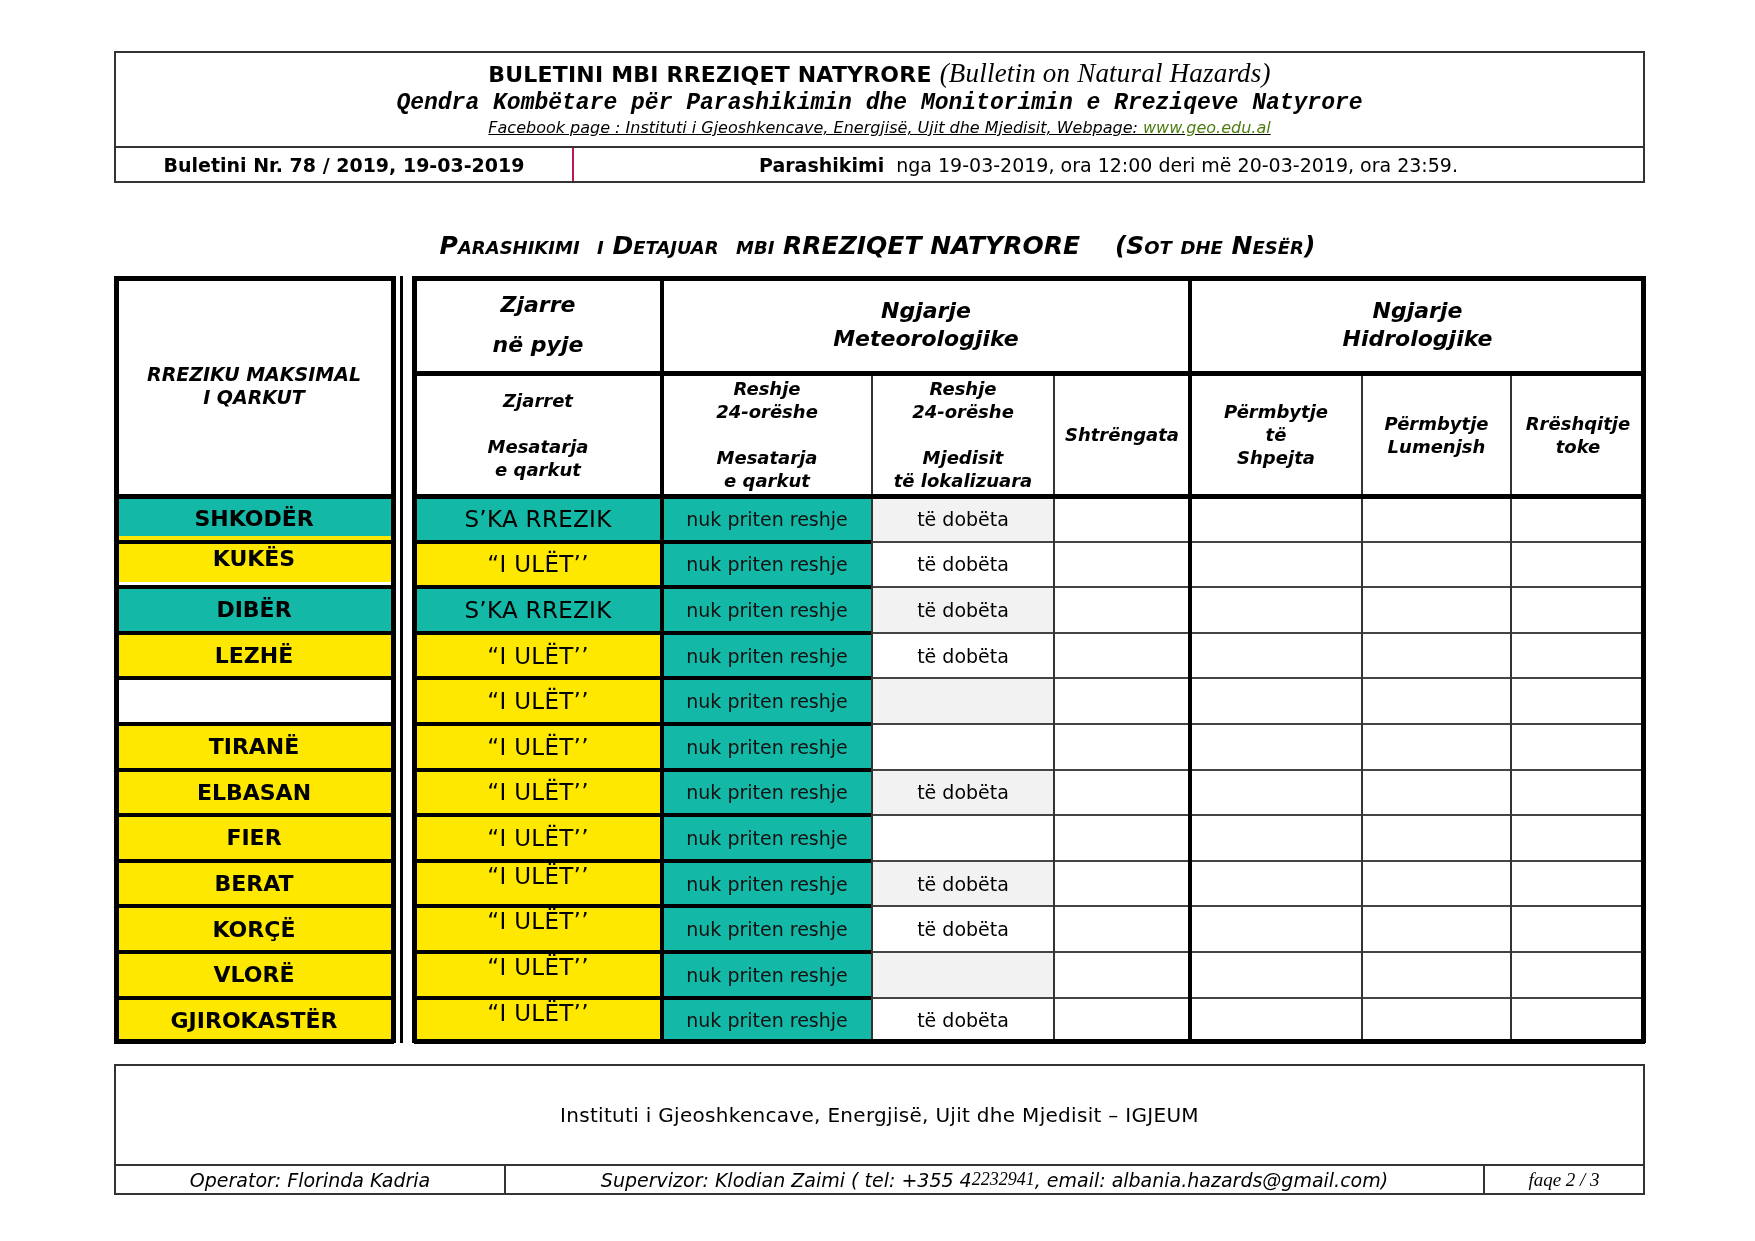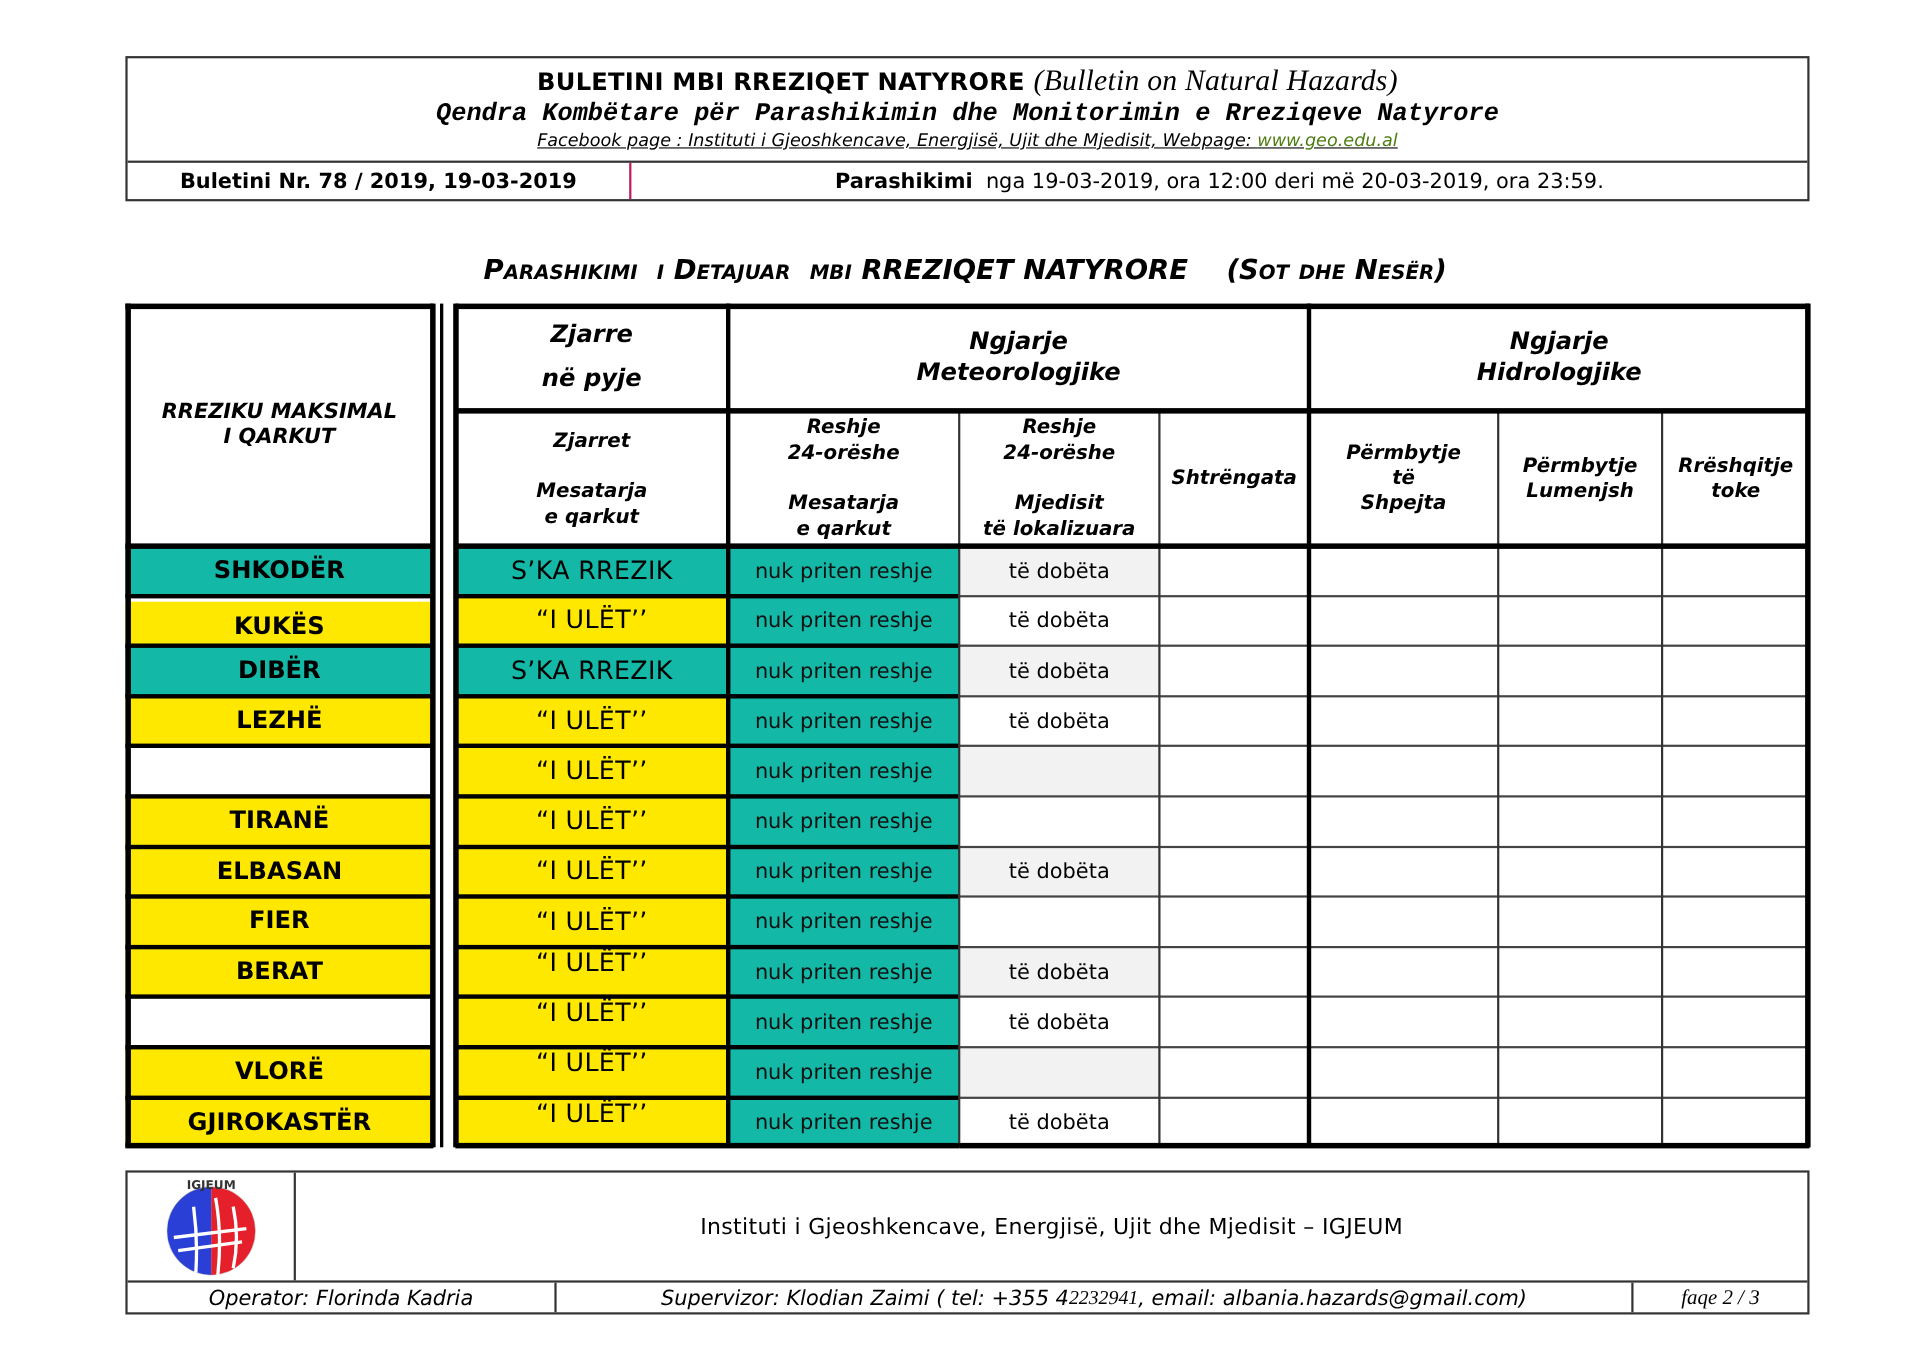--- a/index.html
+++ b/index.html
@@ -140,21 +140,21 @@
       <div>toke</div>
     </div>
     <div class="cell qark green" style="left: 0px; top: 220px; width: 280px; height: 45.6px;">SHKODËR</div>
     <div class="cell fire green" style="left: 300px; top: 220px; width: 248px; height: 45.6px;">S’KA RREZIK</div>
     <div class="cell rain green" style="left: 548px; top: 220px; width: 210px; height: 45.6px;">nuk priten reshje</div>
     <div class="cell maxr gray" style="left: 758px; top: 220px; width: 182px; height: 45.6px;">të dobëta</div>
     <div class="cell white" style="left: 940px; top: 220px; width: 136px; height: 45.6px;"></div>
     <div class="cell white" style="left: 1076px; top: 220px; width: 172px; height: 45.6px;"></div>
     <div class="cell white" style="left: 1248px; top: 220px; width: 149px; height: 45.6px;"></div>
     <div class="cell white" style="left: 1397px; top: 220px; width: 134px; height: 45.6px;"></div>
-    <div class="cell qark yellow" style="left: 0px; top: 271px; width: 280px; height: 45.6px;">KUKËS</div>
+    <div class="cell qark yellow" style="left: 0px; top: 260px; width: 280px; height: 45.6px;">KUKËS</div>
     <div class="cell fire yellow" style="left: 300px; top: 265.6px; width: 248px; height: 45.6px;">“I ULËT’’</div>
     <div class="cell rain green" style="left: 548px; top: 265.6px; width: 210px; height: 45.6px;">nuk priten reshje</div>
     <div class="cell maxr white" style="left: 758px; top: 265.6px; width: 182px; height: 45.6px;">të dobëta</div>
     <div class="cell white" style="left: 940px; top: 265.6px; width: 136px; height: 45.6px;"></div>
     <div class="cell white" style="left: 1076px; top: 265.6px; width: 172px; height: 45.6px;"></div>
     <div class="cell white" style="left: 1248px; top: 265.6px; width: 149px; height: 45.6px;"></div>
     <div class="cell white" style="left: 1397px; top: 265.6px; width: 134px; height: 45.6px;"></div>
     <div class="cell qark green" style="left: 0px; top: 311.2px; width: 280px; height: 45.6px;">DIBËR</div>
     <div class="cell fire green" style="left: 300px; top: 311.2px; width: 248px; height: 45.6px;">S’KA RREZIK</div>
     <div class="cell rain green" style="left: 548px; top: 311.2px; width: 210px; height: 45.6px;">nuk priten reshje</div>
@@ -203,20 +203,21 @@
     <div class="cell white" style="left: 1248px; top: 539.2px; width: 149px; height: 45.6px;"></div>
     <div class="cell white" style="left: 1397px; top: 539.2px; width: 134px; height: 45.6px;"></div>
     <div class="cell qark yellow" style="left: 0px; top: 584.8px; width: 280px; height: 45.6px;">BERAT</div>
     <div class="cell fire yellow" style="left: 300px; top: 584.8px; width: 248px; height: 45.6px; align-items: flex-start; padding-top: 2px;">“I ULËT’’</div>
     <div class="cell rain green" style="left: 548px; top: 584.8px; width: 210px; height: 45.6px;">nuk priten reshje</div>
     <div class="cell maxr gray" style="left: 758px; top: 584.8px; width: 182px; height: 45.6px;">të dobëta</div>
     <div class="cell white" style="left: 940px; top: 584.8px; width: 136px; height: 45.6px;"></div>
     <div class="cell white" style="left: 1076px; top: 584.8px; width: 172px; height: 45.6px;"></div>
     <div class="cell white" style="left: 1248px; top: 584.8px; width: 149px; height: 45.6px;"></div>
     <div class="cell white" style="left: 1397px; top: 584.8px; width: 134px; height: 45.6px;"></div>
+    <div class="cell qark yellow" style="left: 0px; top: 630.4px; width: 280px; height: 45.6px;">KORÇË</div>
     <div class="cell fire yellow" style="left: 300px; top: 630.4px; width: 248px; height: 45.6px; align-items: flex-start; padding-top: 2px;">“I ULËT’’</div>
     <div class="cell rain green" style="left: 548px; top: 630.4px; width: 210px; height: 45.6px;">nuk priten reshje</div>
     <div class="cell maxr white" style="left: 758px; top: 630.4px; width: 182px; height: 45.6px;">të dobëta</div>
     <div class="cell white" style="left: 940px; top: 630.4px; width: 136px; height: 45.6px;"></div>
     <div class="cell white" style="left: 1076px; top: 630.4px; width: 172px; height: 45.6px;"></div>
     <div class="cell white" style="left: 1248px; top: 630.4px; width: 149px; height: 45.6px;"></div>
     <div class="cell white" style="left: 1397px; top: 630.4px; width: 134px; height: 45.6px;"></div>
     <div class="cell qark yellow" style="left: 0px; top: 676px; width: 280px; height: 45.6px;">VLORË</div>
     <div class="cell fire yellow" style="left: 300px; top: 676px; width: 248px; height: 45.6px; align-items: flex-start; padding-top: 2px;">“I ULËT’’</div>
     <div class="cell rain green" style="left: 548px; top: 676px; width: 210px; height: 45.6px;">nuk priten reshje</div>
@@ -282,35 +283,20 @@
     <div class="line" style="left: 277px; top: 0px; width: 5px; height: 767.2px;"></div>
     <div class="line" style="left: 286px; top: 0px; width: 3px; height: 767.2px;"></div>
     <div class="line" style="left: 298px; top: 0px; width: 5px; height: 767.2px;"></div>
     <div class="line" style="left: 546px; top: 0px; width: 4px; height: 767.2px;"></div>
     <div class="line" style="left: 1074px; top: 0px; width: 4px; height: 767.2px;"></div>
     <div class="line" style="left: 1527px; top: 0px; width: 5px; height: 767.2px;"></div>
   </div>
 
 <div class="ftr">
   <div class="ftr-top">
-    <div class="ftr-logo">
-      <svg width="104" height="96" viewBox="0 0 104 96">
-        <circle cx="52" cy="52" r="40" fill="#f4f4f4" stroke="#ccc"></circle>
-        <path d="M52 12 A40 40 0 0 1 52 92 Z" fill="#e5202a"></path>
-        <path d="M52 12 A40 40 0 0 0 52 92 Z" fill="#2a3fd6"></path>
-        <g stroke="#fff" stroke-width="3" fill="none">
-          <path d="M22 70 L80 62"></path>
-            <path d="M18 58 L84 50"></path>
-          <path d="M36 30 Q40 60 38 90"></path>
-            <path d="M56 22 Q62 55 58 92"></path>
-            <path d="M72 30 Q78 58 72 86"></path>
-        </g>
-        <text x="52" y="14" text-anchor="middle" font-size="11" font-weight="bold" fill="#333" font-family="DejaVu Sans, sans-serif">IGJEUM</text>
-      </svg>
-    </div>
     <div class="ftr-inst">Instituti i Gjeoshkencave, Energjisë, Ujit dhe Mjedisit  –  IGJEUM</div>
   </div>
   <div class="ftr-bot">
     <div class="op">Operator:  Florinda  Kadria</div>
     <div class="sup">
       <span>Supervizor:  Klodian  Zaimi  ( tel: +355 4 </span>
         <span class="tel">2232941</span>
         <span>,  email: albania.hazards@gmail.com)</span>
     </div>
     <div class="pg">faqe 2 / 3</div>

